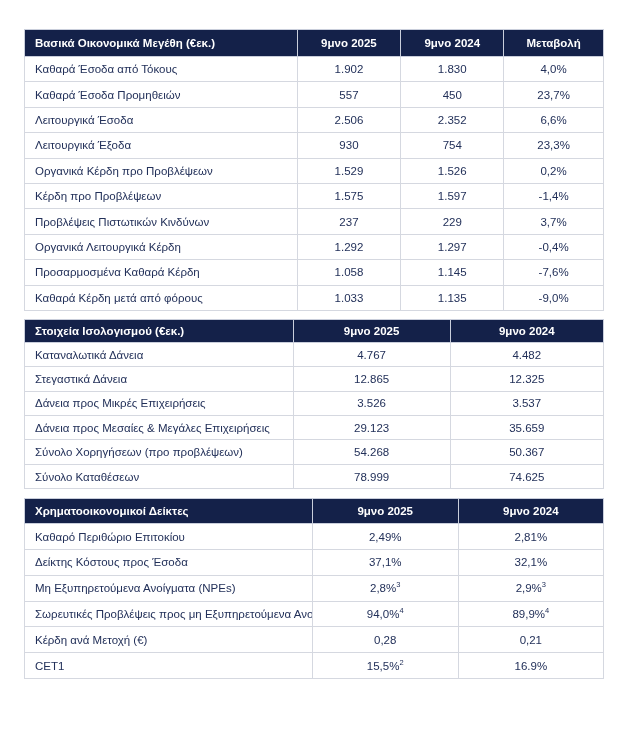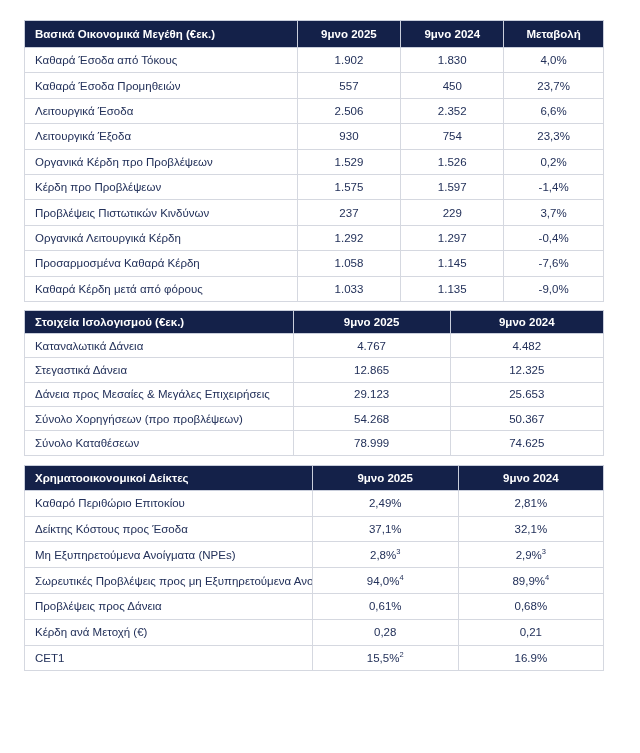--- a/index.html
+++ b/index.html
@@ -3,21 +3,21 @@
 <meta charset="utf-8">
 <style>
   html,body{margin:0;padding:0;}
   body{
     width:640px;height:753px;overflow:hidden;
     background:#ffffff;
     font-family:"Liberation Sans", sans-serif;
     color:#223059;
     -webkit-font-smoothing:antialiased;
   }
-  .page{padding:20px 0 0 24px;}
+  .page{padding:20px 0 0 24px;margin-top:9px;}
   table.fin-table{
     border-collapse:collapse;
     table-layout:fixed;
     width:580px;
     font-size:11.5px;
   }
   table.fin-table th{
     background:#142149;
     color:#ffffff;
     font-weight:bold;
@@ -150,23 +150,28 @@
           <td class="left"><span>Καταναλωτικά Δάνεια</span></td>
           <td class="center"><span>4.767</span></td>
           <td class="center"><span>4.482</span></td>
         </tr>
         <tr>
           <td class="left"><span>Στεγαστικά Δάνεια</span></td>
           <td class="center"><span>12.865</span></td>
           <td class="center"><span>12.325</span></td>
         </tr>
         <tr>
+          <td class="left"><span>Δάνεια προς Μικρές Επιχειρήσεις</span></td>
+          <td class="center"><span>3.526</span></td>
+          <td class="center"><span>3.537</span></td>
+        </tr>
+        <tr>
           <td class="left"><span>Δάνεια προς Μεσαίες &amp; Μεγάλες Επιχειρήσεις</span></td>
           <td class="center"><span>29.123</span></td>
-          <td class="center"><span>25.653</span></td>
+          <td class="center"><span>35.659</span></td>
         </tr>
         <tr>
           <td class="left"><span>Σύνολο Χορηγήσεων (προ προβλέψεων)</span></td>
           <td class="center"><span>54.268</span></td>
           <td class="center"><span>50.367</span></td>
         </tr>
         <tr>
           <td class="left"><span>Σύνολο Καταθέσεων</span></td>
           <td class="center"><span>78.999</span></td>
           <td class="center"><span>74.625</span></td>
@@ -201,25 +206,20 @@
           <td class="left"><span>Μη Εξυπηρετούμενα Ανοίγματα (NPEs)</span></td>
           <td class="center"><span>2,8%</span><sup>3</sup></td>
           <td class="center"><span>2,9%</span><sup>3</sup></td>
         </tr>
         <tr>
           <td class="left"><span>Σωρευτικές Προβλέψεις προς μη Εξυπηρετούμενα Ανοίγματα</span></td>
           <td class="center"><span>94,0%</span><sup>4</sup></td>
           <td class="center"><span>89,9%</span><sup>4</sup></td>
         </tr>
         <tr>
-          <td class="left"><span>Προβλέψεις προς Δάνεια</span></td>
-          <td class="center"><span>0,61%</span></td>
-          <td class="center"><span>0,68%</span></td>
-        </tr>
-        <tr>
           <td class="left"><span>Κέρδη ανά Μετοχή (€)</span></td>
           <td class="center"><span>0,28</span></td>
           <td class="center"><span>0,21</span></td>
         </tr>
         <tr>
           <td class="left"><span>CET1</span></td>
           <td class="center"><span>15,5%</span><sup>2</sup></td>
           <td class="center"><span>16.9%</span></td>
         </tr>
       </tbody>

